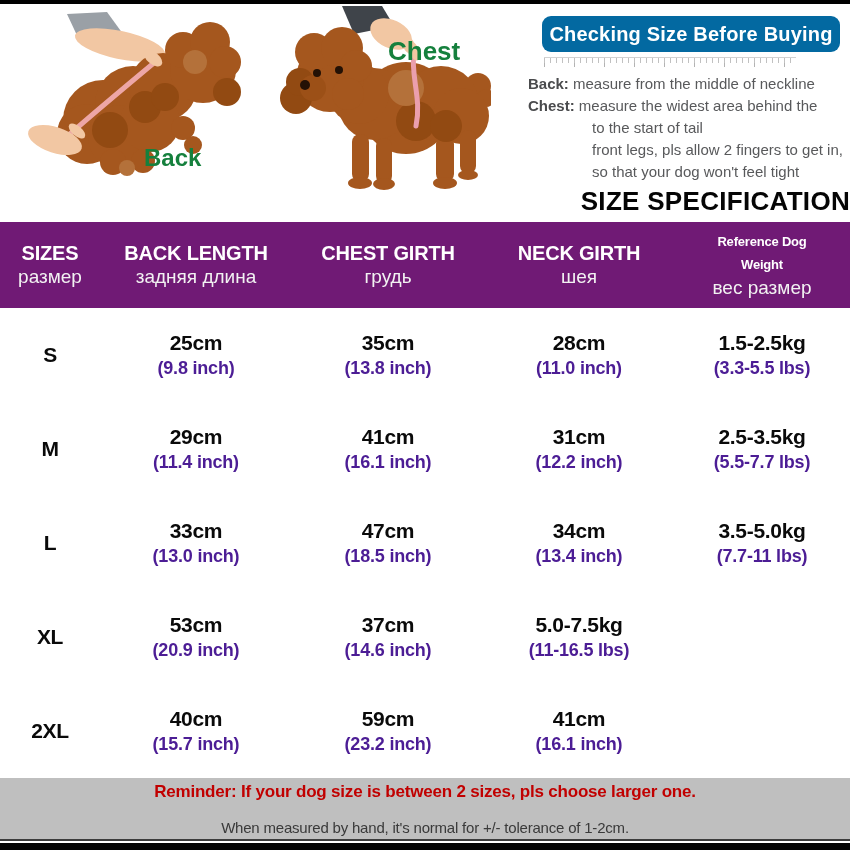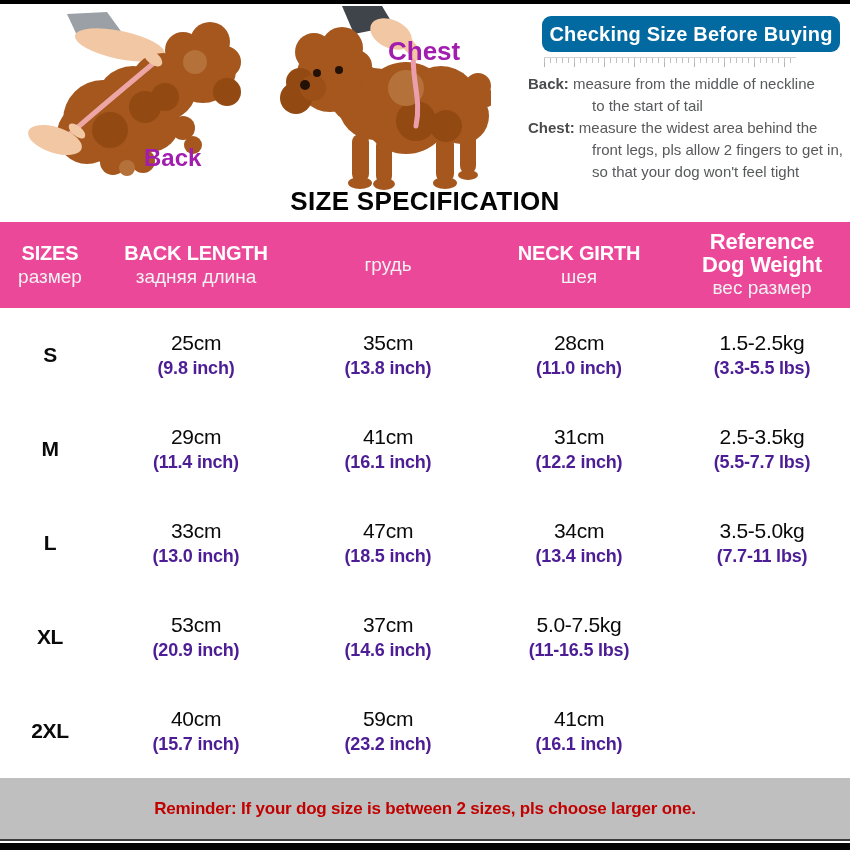--- a/index.html
+++ b/index.html
@@ -7,56 +7,56 @@
   body { font-family:"Liberation Sans", sans-serif; }
   .canvas { position:relative; width:850px; height:850px; background:#fff; overflow:hidden; }
 
   .top-black-bar { position:absolute; left:0; top:0; width:850px; height:4px; background:#000; }
 
   
   .photo-section { position:absolute; left:0; top:4px; width:850px; height:182px; }
   .dog-illustration { position:absolute; }
   .dog-left { left:15px; top:8px; }
   .dog-right { left:256px; top:2px; }
-  .photo-label { position:absolute; font-weight:700; color:#a21caf; }
+  .photo-label { position:absolute; font-weight:700; color:#15803d; }
   .label-back { left:144px; top:140px; font-size:24px; }
   .label-chest { left:388px; top:32px; font-size:26px; }
 
   .guide { position:absolute; left:528px; top:12px; width:320px; }
   .size-banner { display:block; width:298px; height:36px; margin-left:14px;
     background:#0369a1; border-radius:9px; color:#fff; font-size:20px; font-weight:600;
     text-align:center; line-height:36px; letter-spacing:.2px; }
   .ruler { width:252px; height:10px; margin:5px 0 6px 16px; opacity:.75;
     border-top:1px solid #c4c4c4;
     background:
       repeating-linear-gradient(to right, #adadad 0 1px, transparent 1px 6px),
       repeating-linear-gradient(to right, #9a9a9a 0 1px, transparent 1px 30px);
     background-size:100% 5px, 100% 9px; background-repeat:no-repeat; }
   .instructions { color:#58595b; font-size:15px; line-height:22px; }
   .instructions b { color:#4a4b4d; }
   .instr-indent { padding-left:64px; }
 
   
   .page-title { position:absolute; left:0; top:186px; width:850px; height:36px;
-    text-align:center; font-size:26px; font-weight:800; color:#050505; letter-spacing:.3px; }
+    text-align:right; font-size:26px; font-weight:800; color:#050505; letter-spacing:.3px; }
 
   
   .grid-cols { display:grid; grid-template-columns:100px 192px 192px 190px 176px; }
-  .thead { position:absolute; left:0; top:222px; width:850px; height:86px; background:#ec4899; }
+  .thead { position:absolute; left:0; top:222px; width:850px; height:86px; background:#701a75; }
   .hcell { display:flex; flex-direction:column; align-items:center; justify-content:center; color:#fff; }
   .hen { font-size:20px; font-weight:700; letter-spacing:-0.2px; line-height:23px; text-align:center; }
-  .hcell-weight .hen { font-size:22px; width:120px; }
+  .hcell-weight .hen { font-size:13px; width:120px; }
   .hru { font-size:19px; font-weight:400; color:#f2f2f2; line-height:24px; text-align:center; }
 
   .tbody { position:absolute; left:0; top:308px; width:850px; height:470px;
     display:grid; grid-template-rows:repeat(5, 94px); }
   .trow { height:94px; }
   .cell { display:flex; flex-direction:column; align-items:center; justify-content:center; }
   .size-letter { font-size:21px; font-weight:700; color:#0a0a0a; letter-spacing:-0.3px; }
-  .v { font-size:21px; font-weight:400; color:#0a0a0a; line-height:26px; letter-spacing:-0.3px; }
+  .v { font-size:21px; font-weight:700; color:#0a0a0a; line-height:26px; letter-spacing:-0.3px; }
   .sub { font-size:18px; font-weight:700; color:#4c1d95; line-height:25px; letter-spacing:-0.2px; }
 
   
   .footer { position:absolute; left:0; top:778px; width:850px; height:63px;
     background:#bfbfbf; border-bottom:2px solid #3c3c3c;
     display:flex; flex-direction:column; align-items:center; justify-content:center; gap:17px; }
   .reminder { color:#c10000; font-weight:700; font-size:17px; letter-spacing:-0.2px; }
   .tolerance { color:#3a3a3a; font-size:15px; letter-spacing:-0.2px; }
   .bottom-black-bar { position:absolute; left:0; top:843px; width:850px; height:7px; background:#050505; }
 </style>
@@ -148,40 +148,41 @@
     </svg>
 
     <div class="photo-label label-back">Back</div>
     <div class="photo-label label-chest">Chest</div>
 
     <div class="guide">
       <div class="size-banner">Checking Size Before Buying</div>
       <div class="ruler"></div>
       <div class="instructions">
         <div class="instr-line"><b>Back:</b> <span>measure from the middle of neckline</span></div>
+        <div class="instr-line"><b>Chest:</b> <span>measure the widest area behind the</span></div>
         <div class="instr-line instr-indent">to the start of tail</div>
-        <div class="instr-line"><b>Chest:</b> <span>measure the widest area behind the</span></div>
         <div class="instr-line instr-indent">front legs, pls allow 2 fingers to get in,</div>
         <div class="instr-line instr-indent">so that your dog won't feel tight</div>
       </div>
     </div>
   </div>
 
   <div class="page-title">SIZE SPECIFICATION</div>
 
   <div class="thead grid-cols">
     <div class="hcell">
       <div class="hen">SIZES</div>
       <div class="hru">размер</div>
     </div>
     <div class="hcell">
       <div class="hen">BACK LENGTH</div>
       <div class="hru">задняя длина</div>
     </div>
     <div class="hcell">
+      <div class="hen">CHEST GIRTH</div>
       <div class="hru">грудь</div>
     </div>
     <div class="hcell">
       <div class="hen">NECK GIRTH</div>
       <div class="hru">шея</div>
     </div>
     <div class="hcell hcell-weight">
       <div class="hen">Reference Dog Weight</div>
       <div class="hru">вес размер</div>
     </div>
@@ -288,16 +289,17 @@
       <div class="cell">
         <div class="v">41cm</div>
         <div class="sub">(16.1 inch)</div>
       </div>
     </div>
 
   </div>
 
   <div class="footer">
     <div class="reminder">Reminder: If your dog size is between 2 sizes, pls choose larger one.</div>
+    <div class="tolerance">When measured by hand, it's normal for +/- tolerance of 1-2cm.</div>
   </div>
   <div class="bottom-black-bar"></div>
 
 </div>
 
 </body></html>

